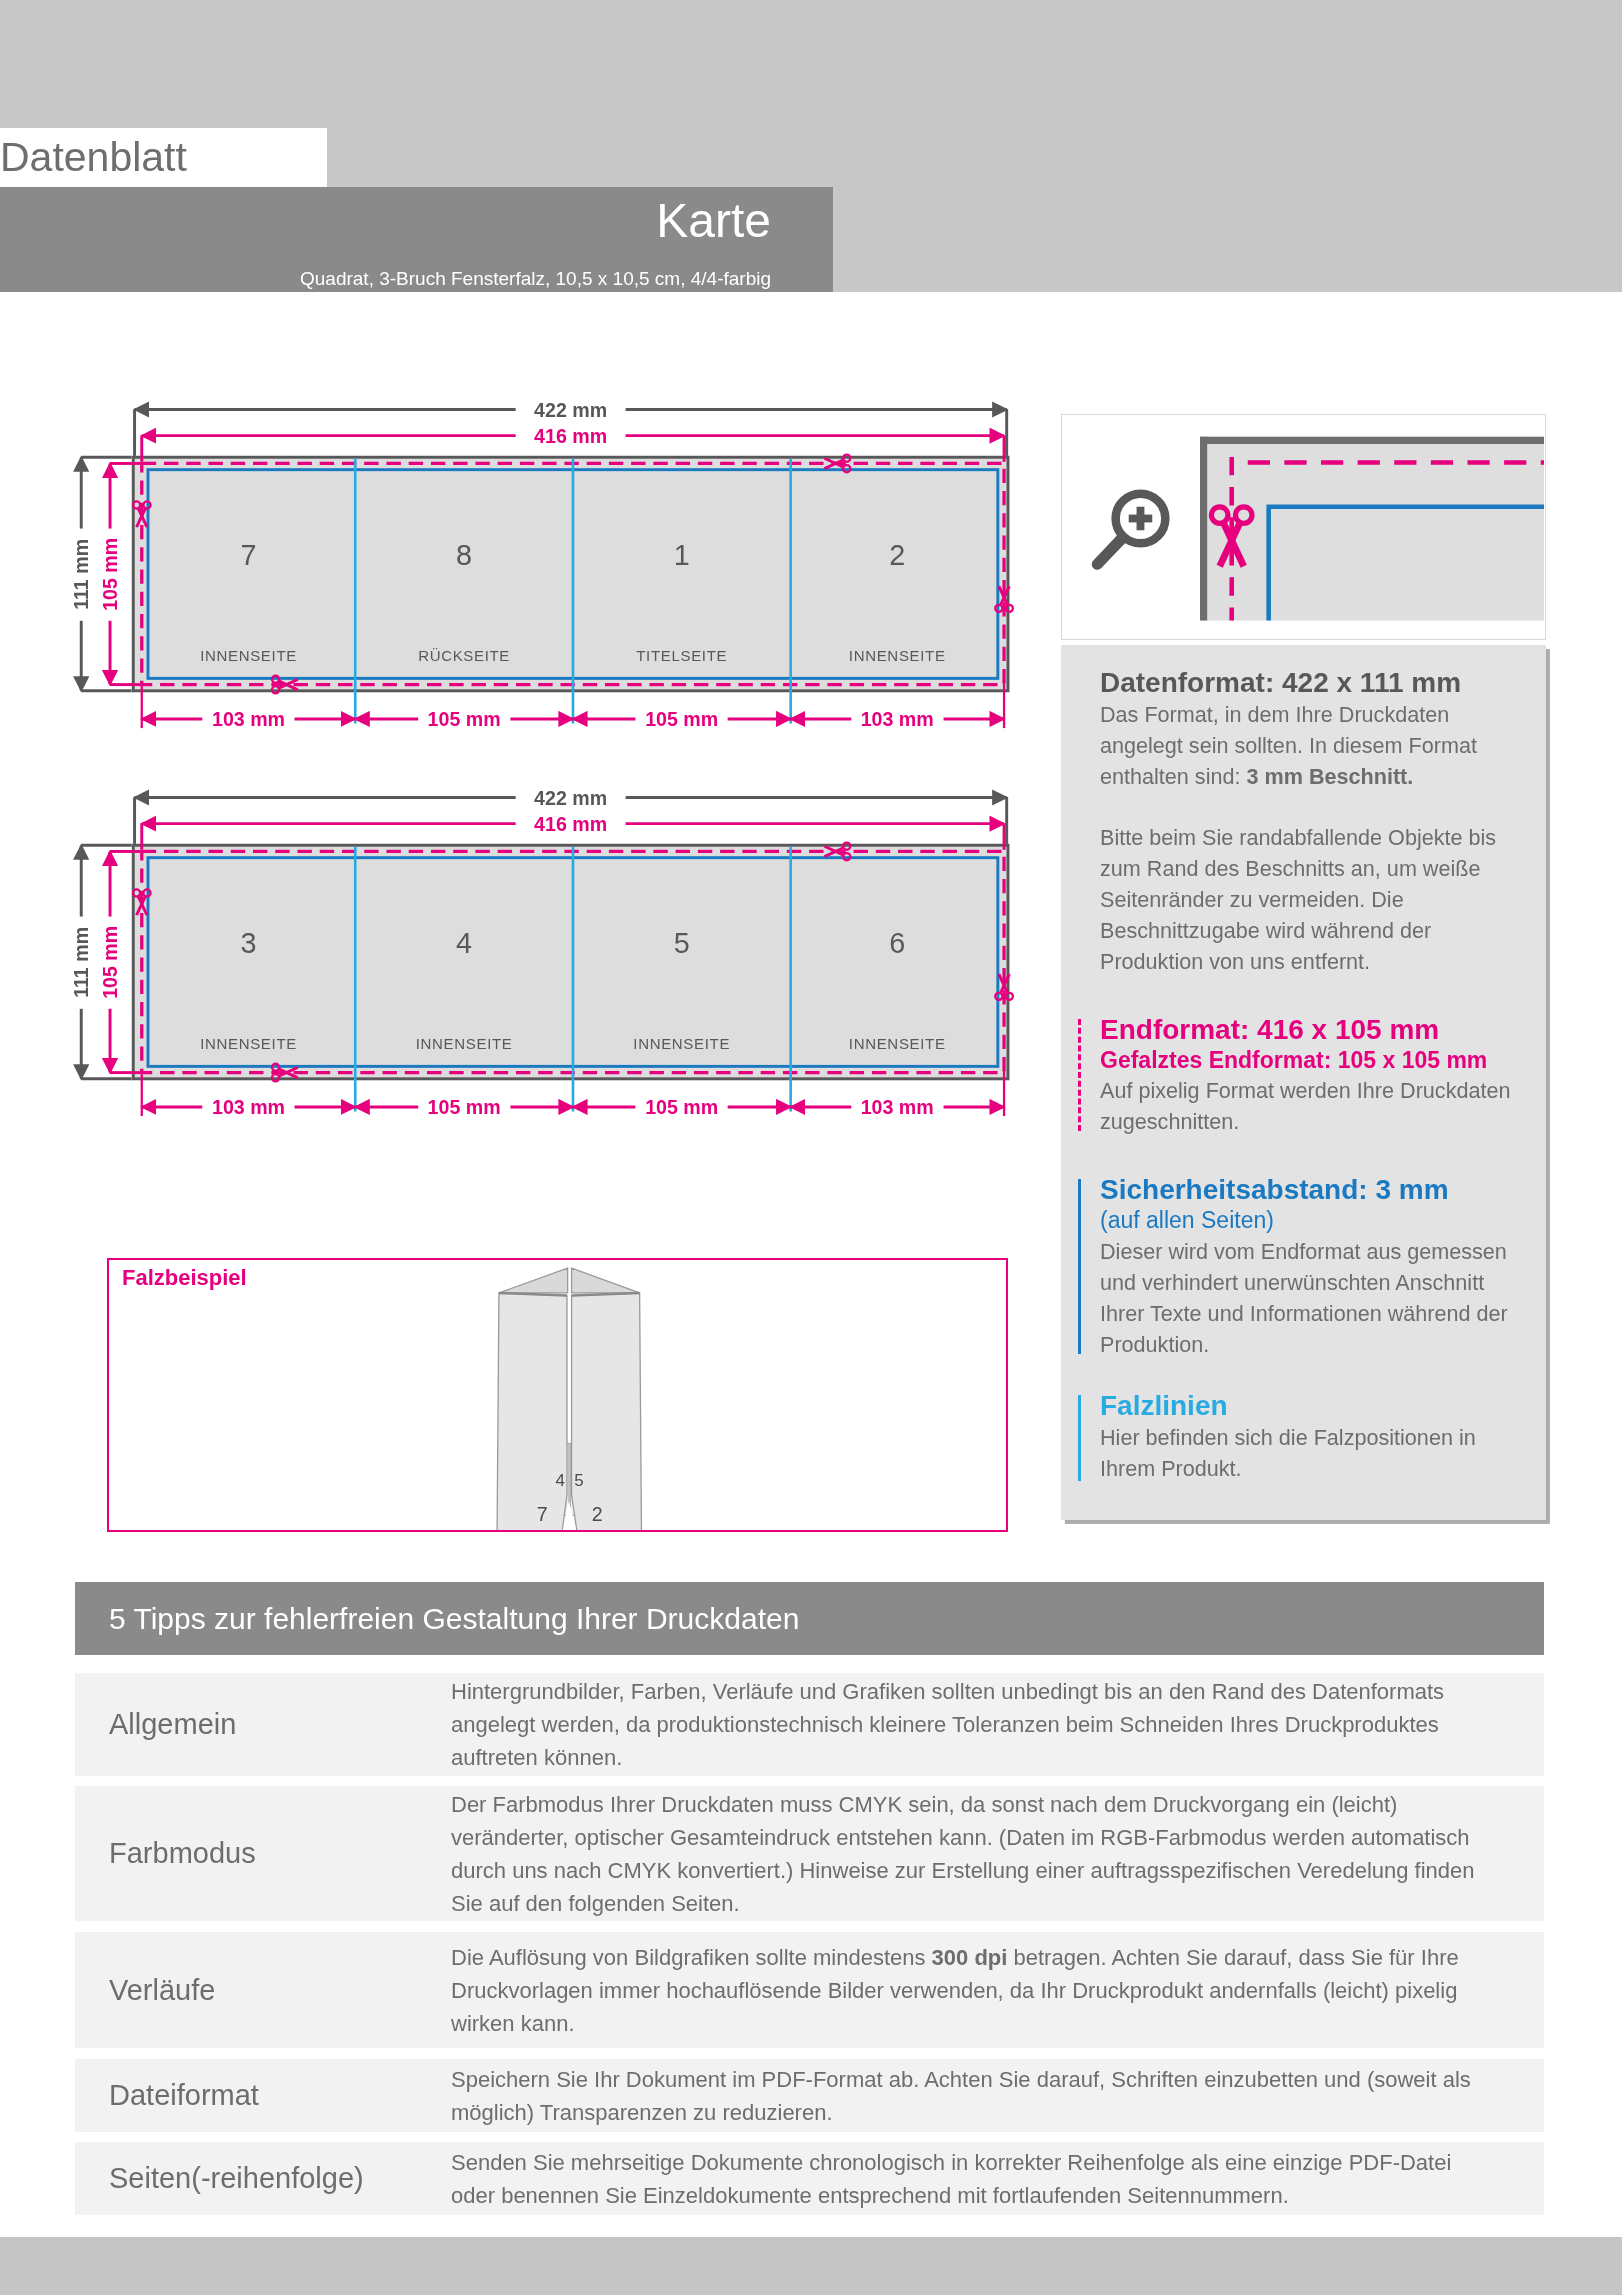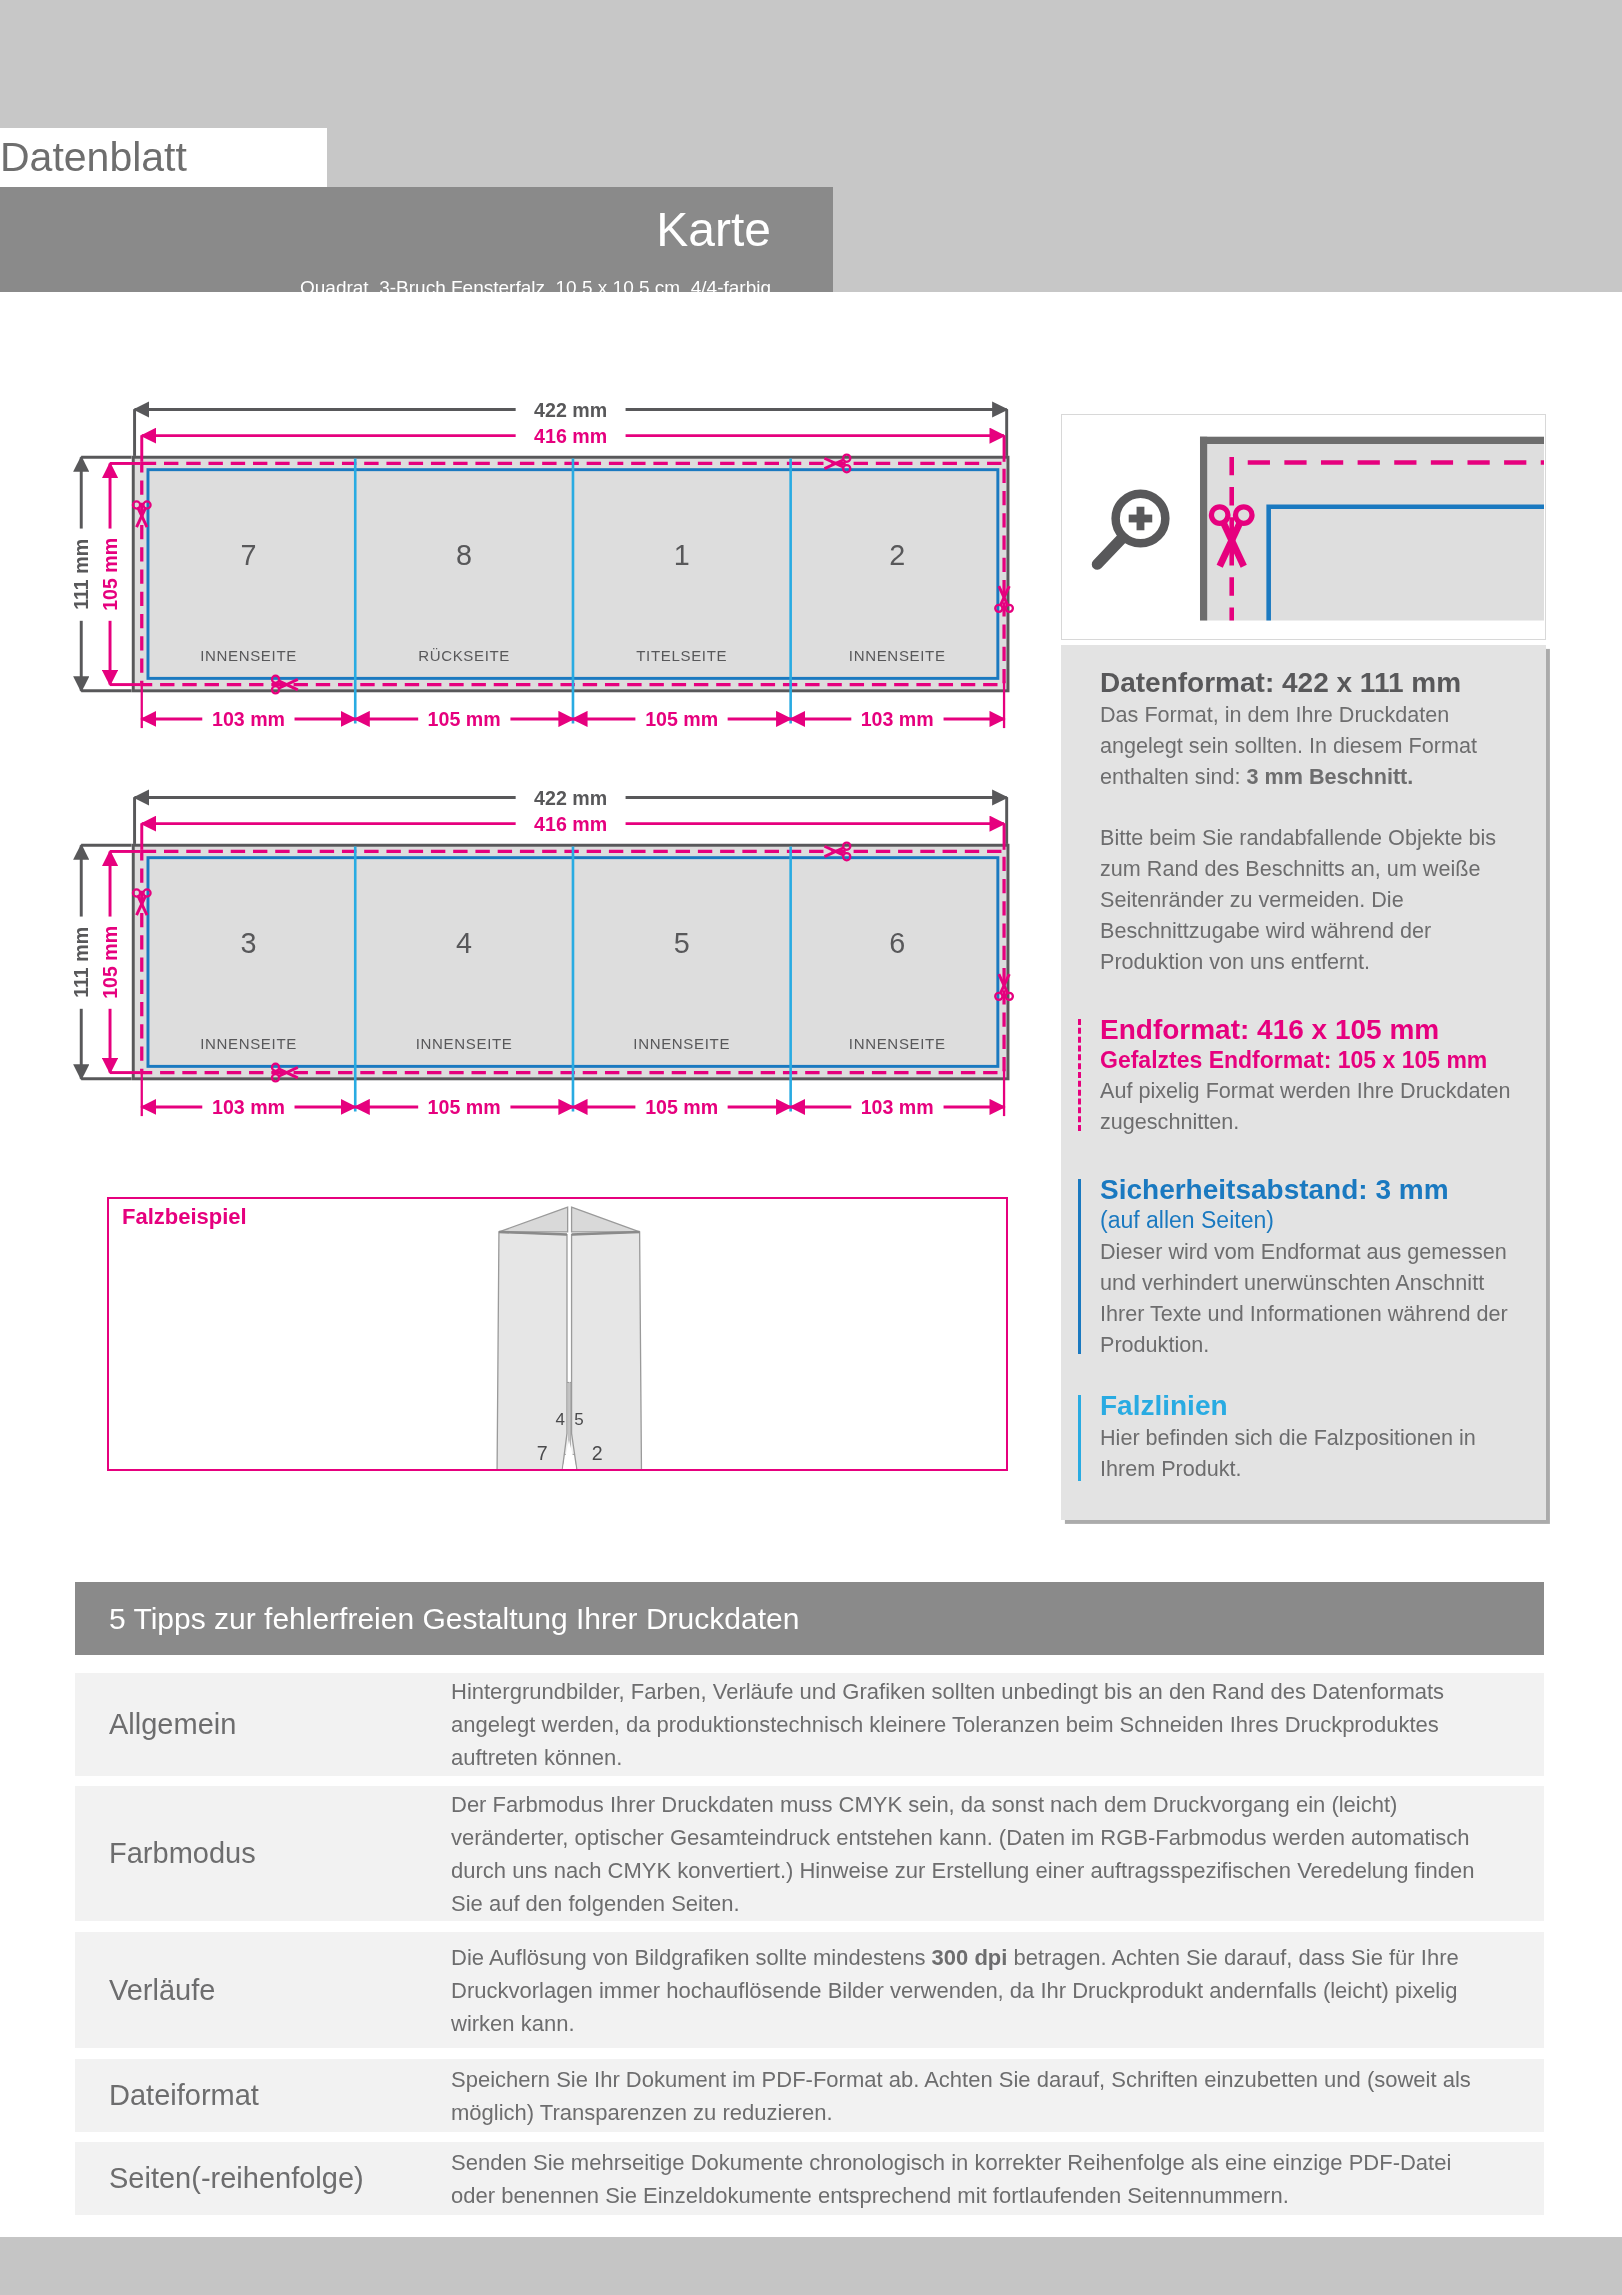--- a/index.html
+++ b/index.html
@@ -6,32 +6,32 @@
   .page{position:relative;width:1623px;height:2295px;background:#ffffff;overflow:hidden;
         font-family:"Liberation Sans", sans-serif;}
   .abs{position:absolute;}
   
   .header-band{left:0;top:0;width:1623px;height:292px;background:#c7c7c7;}
   .datenblatt-box{left:0;top:128px;width:327px;height:59px;background:#ffffff;
       display:flex;align-items:center;box-sizing:border-box;}
   .datenblatt-box span{font-size:41px;color:#6e6e6e;}
   .karte-bar{left:0;top:187px;width:833px;height:105px;background:#8a8a8a;color:#fff;
       text-align:right;padding-right:62px;box-sizing:border-box;}
-  .karte-title{font-size:48px;line-height:1;margin-top:19px;}
+  .karte-title{font-size:48px;line-height:1;margin-top:10px;}
   .karte-sub{font-size:19px;margin-top:23px;}
   
   .diagram{left:59px;width:1001px;height:347px;}
   svg text{font-family:"Liberation Sans", sans-serif;}
   .dimtext{font-size:30px;font-weight:bold;fill:#58585a;}
   .dimtext-m{font-size:30px;font-weight:bold;fill:#e6007e;}
   .pnum{font-size:44px;fill:#58585a;}
   .pname{font-size:23px;fill:#58585a;letter-spacing:1px;}
   .ln-cyan{stroke:#29abe2;stroke-width:4;}
   
-  .fold-box{left:107px;top:1197px;width:901px;height:274px;background:#fff;
+  .fold-box{left:107px;top:1258px;width:901px;height:274px;background:#fff;
       border:2px solid #e6007e;box-sizing:border-box;}
   .fold-label{position:absolute;left:13px;top:5.2px;font-size:22px;font-weight:bold;color:#e6007e;}
   
   .zoom-box{left:1061px;top:414px;width:485px;height:226px;background:#fff;
       border:1.3px solid #d8d8d8;box-sizing:border-box;overflow:hidden;}
   .info-panel{left:1061px;top:645px;width:485px;height:875px;background:#e3e3e3;
       box-shadow:3.9px 3.9px 0 #ababab;box-sizing:border-box;
       padding:22px 25px 0 39px;color:#6d6d6e;font-size:21.6px;line-height:31px;}
   .info-panel p{margin:0;}
   .h-dark{font-size:28px;font-weight:bold;color:#58585a;line-height:1.15;margin:0 0 2.6px 0;}

